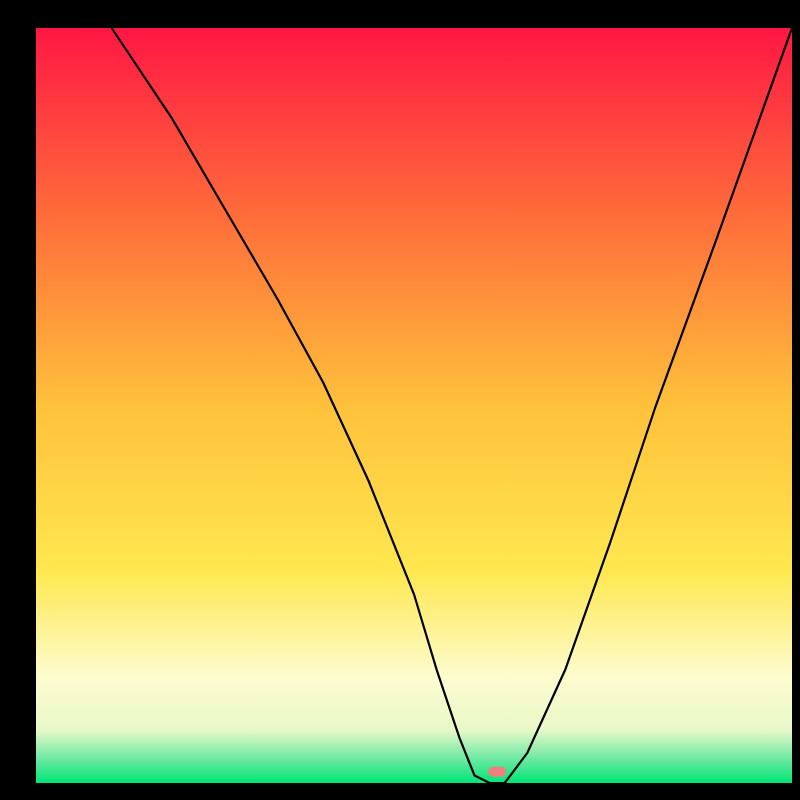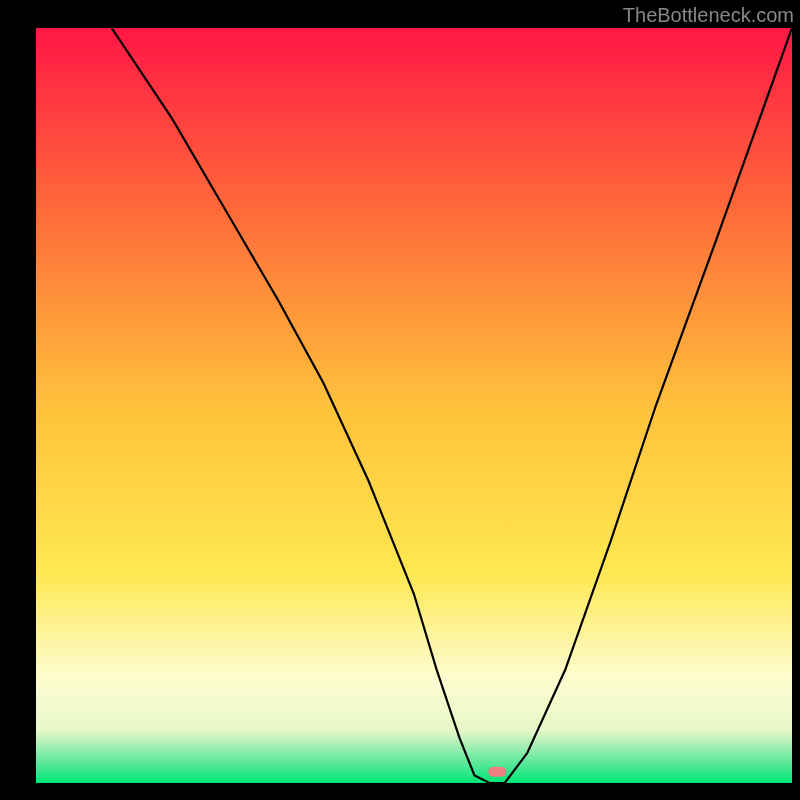--- a/index.html
+++ b/index.html
@@ -31,21 +31,20 @@
     height: 755px;
   }
   svg {
     display: block;
   }
 </style>
 </head>
 <body>
 
 <div class="chart-container">
-  <div class="watermark">TheBottleneck.com</div>
   <div class="plot-area">
     <svg width="756" height="755" viewBox="0 0 756 755">
       <defs>
         <linearGradient id="bg-gradient" x1="0" y1="0" x2="0" y2="1">
         <stop offset="0%" stop-color="#ff1744"></stop>
             <stop offset="25%" stop-color="#ff6d3a"></stop>
             <stop offset="50%" stop-color="#ffc13b"></stop>
             <stop offset="72%" stop-color="#ffe850"></stop>
             <stop offset="86%" stop-color="#fdfccf"></stop>
             <stop offset="93%" stop-color="#e8f8c8"></stop>

